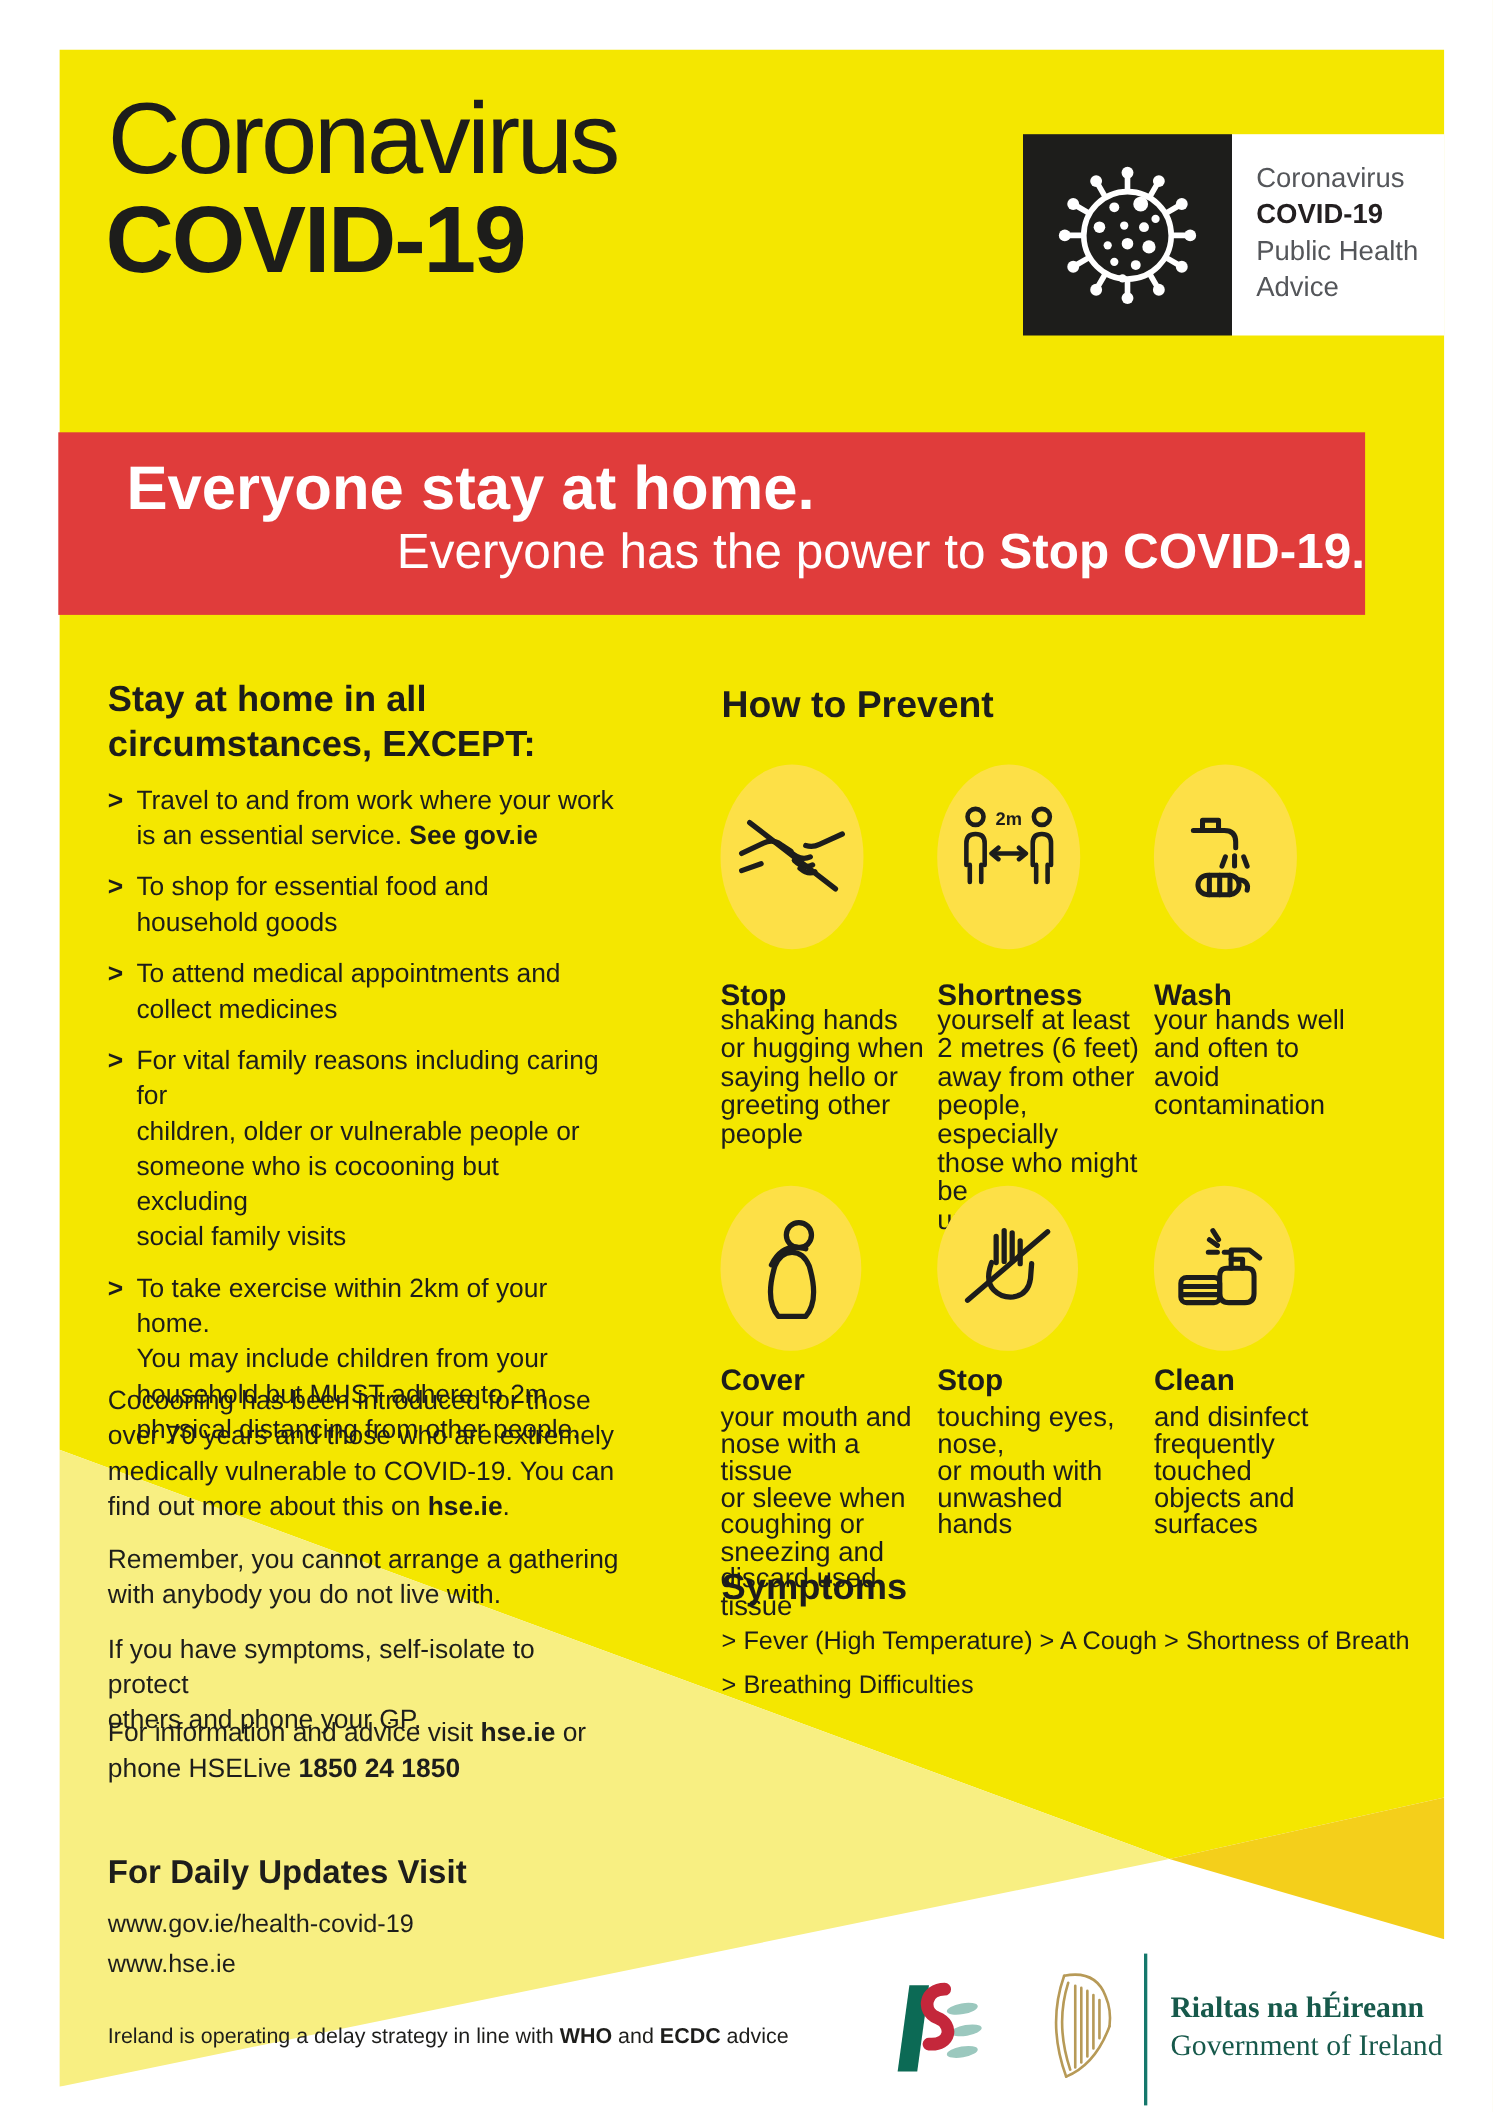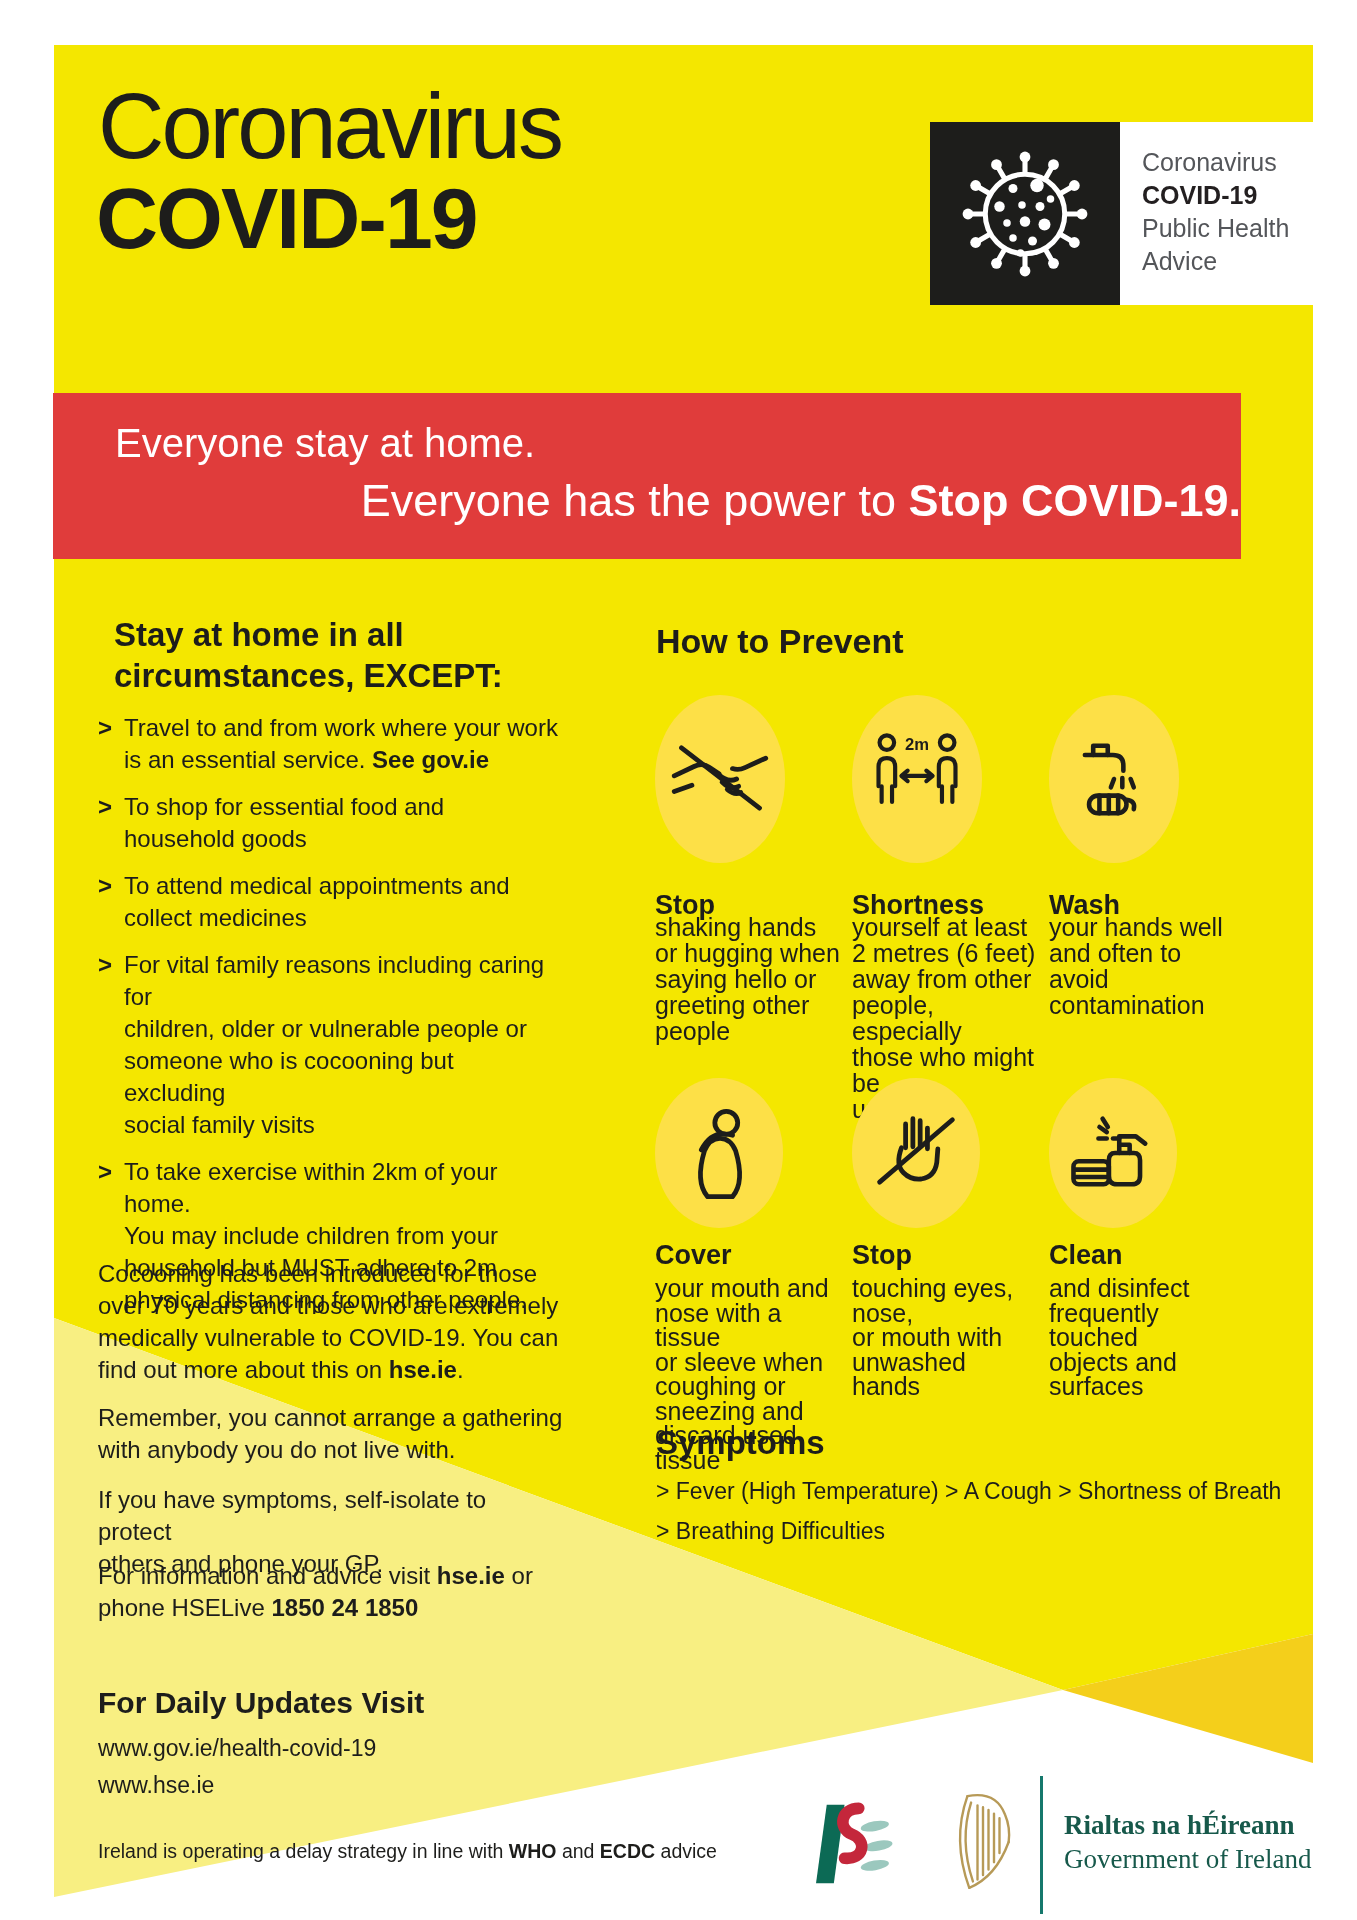--- a/index.html
+++ b/index.html
@@ -13,25 +13,25 @@
   .bg-gold{background:#F4CF1B;clip-path:polygon(1063px 1690px,1313px 1634px,1313px 1763px);}
   
   .title1{left:98px;top:78px;font-size:92px;line-height:96px;font-weight:400;letter-spacing:-3px;}
   .title2{left:96px;top:172px;font-size:86px;line-height:92px;font-weight:700;letter-spacing:-2px;}
   .badge-black{left:930px;top:122px;width:190px;height:183px;background:#1D1D1B;display:flex;align-items:center;justify-content:center;}
   .badge-white{left:1120px;top:122px;width:193px;height:183px;background:#ffffff;padding:24px 0 0 22px;box-sizing:border-box;}
   .badge-white div{font-size:25px;line-height:33px;color:#54565A;}
   .badge-white .bold{font-weight:700;color:#231F20;}
   
   .banner{left:53px;top:393px;width:1188px;height:166px;background:#E03C3B;color:#ffffff;padding:22px 0 0 62px;box-sizing:border-box;}
-  .banner .l1{font-size:40px;line-height:57px;font-weight:400;}
+  .banner .l1{font-size:56px;line-height:57px;font-weight:700;}
   .banner .l2{font-size:45px;line-height:57px;font-weight:400;text-align:right;}
   .banner .l2 strong{font-weight:700;}
   
-  .lc-heading{left:98px;top:614px;width:460px;font-size:33px;line-height:41px;font-weight:700;margin-left:16px;}
+  .lc-heading{left:98px;top:614px;width:460px;font-size:33px;line-height:41px;font-weight:700;}
   .bullets{left:98px;top:712px;width:460px;}
   .bullet{position:relative;margin-bottom:15px;font-size:24px;line-height:32px;}
   .bullet .chev{position:absolute;left:0;top:0;font-weight:700;}
   .bullet .btxt{display:block;padding-left:26px;}
   .para{left:98px;width:465px;font-size:24px;line-height:32px;}
   .daily-h{left:98px;top:1686px;font-size:30px;font-weight:700;}
   .daily-l{left:98px;font-size:23px;line-height:37px;}
   .footnote{left:98px;top:1840px;font-size:19.5px;color:#1D1D1B;}
   
   .prev-heading{left:656px;top:622px;font-size:34px;font-weight:700;}

